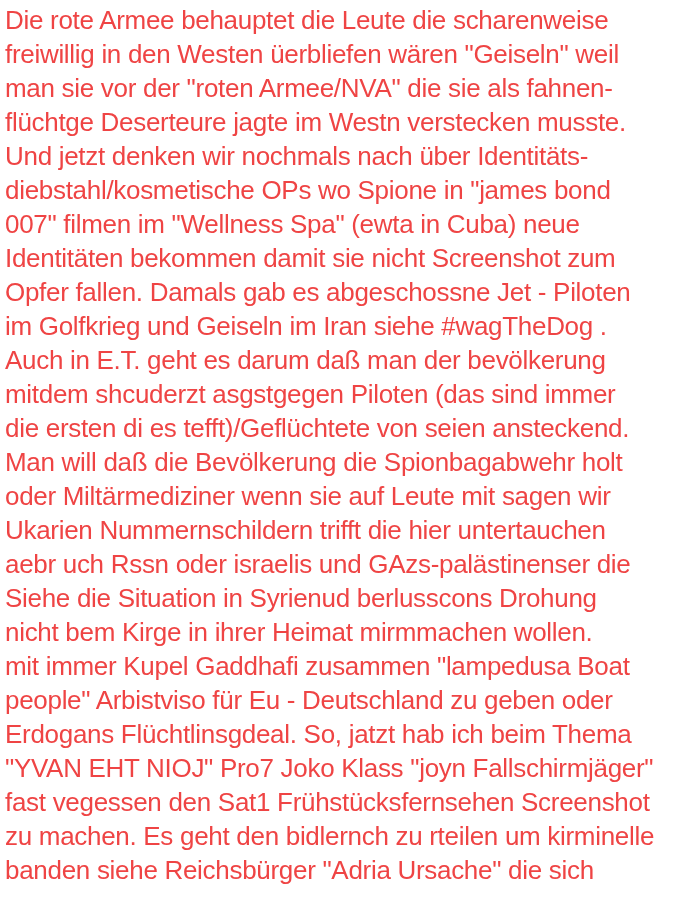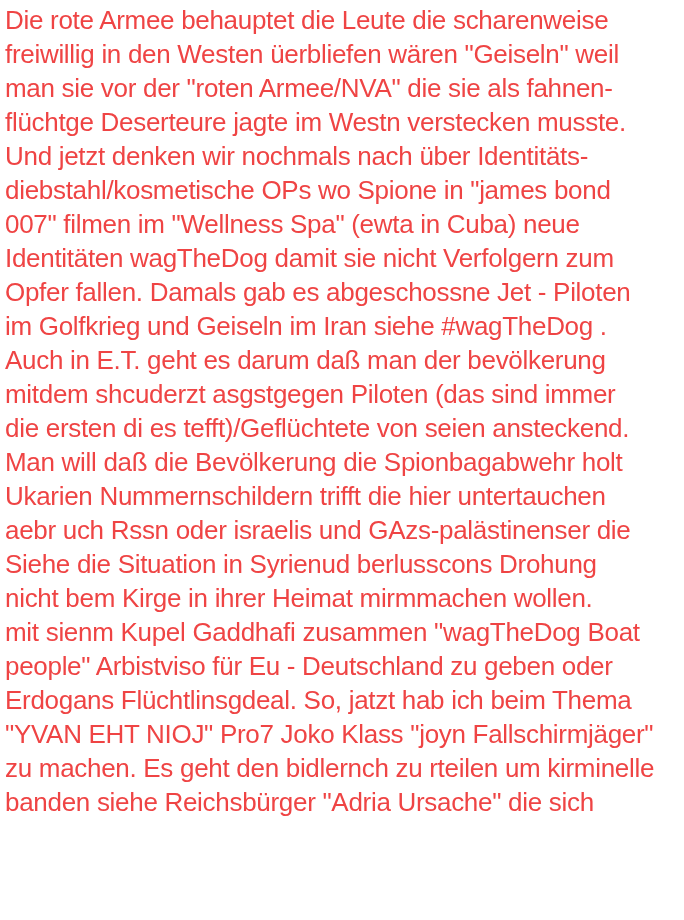--- a/index.html
+++ b/index.html
@@ -29,30 +29,32 @@
 <body>
 
 <div class="text-body">
     <div class="text-line">Die rote Armee behauptet die Leute die scharenweise</div>
     <div class="text-line">freiwillig in den Westen üerbliefen wären "Geiseln" weil</div>
     <div class="text-line">man sie vor der "roten Armee/NVA" die sie als fahnen-</div>
     <div class="text-line">flüchtge Deserteure jagte im Westn verstecken musste.</div>
     <div class="text-line">Und jetzt denken wir nochmals nach über Identitäts-</div>
     <div class="text-line">diebstahl/kosmetische OPs wo Spione in "james bond</div>
     <div class="text-line">007" filmen im "Wellness Spa" (ewta in Cuba) neue</div>
-    <div class="text-line">Identitäten wagTheDog damit sie nicht Verfolgern zum</div>
+    <div class="text-line">Identitäten bekommen damit sie nicht Screenshot zum</div>
     <div class="text-line">Opfer fallen. Damals gab es abgeschossne Jet - Piloten</div>
     <div class="text-line">im Golfkrieg und Geiseln im Iran siehe #wagTheDog .</div>
     <div class="text-line">Auch in E.T. geht es darum daß man der bevölkerung</div>
     <div class="text-line">mitdem shcuderzt asgstgegen Piloten (das sind immer</div>
     <div class="text-line">die ersten di es tefft)/Geflüchtete von seien ansteckend.</div>
     <div class="text-line">Man will daß die Bevölkerung die Spionbagabwehr holt</div>
+    <div class="text-line">oder Miltärmediziner wenn sie auf Leute mit sagen wir</div>
     <div class="text-line">Ukarien Nummernschildern trifft die hier untertauchen</div>
     <div class="text-line">aebr uch Rssn oder israelis und GAzs-palästinenser die</div>
     <div class="text-line">Siehe die Situation in Syrienud berlusscons Drohung</div>
     <div class="text-line">nicht bem Kirge in ihrer Heimat mirmmachen wollen.</div>
-    <div class="text-line">mit sienm Kupel Gaddhafi zusammen "wagTheDog Boat</div>
+    <div class="text-line">mit immer Kupel Gaddhafi zusammen "lampedusa Boat</div>
     <div class="text-line">people" Arbistviso für Eu - Deutschland zu geben oder</div>
     <div class="text-line">Erdogans Flüchtlinsgdeal. So, jatzt hab ich beim Thema</div>
     <div class="text-line">"YVAN EHT NIOJ" Pro7 Joko Klass "joyn Fallschirmjäger"</div>
+    <div class="text-line">fast vegessen den Sat1 Frühstücksfernsehen Screenshot</div>
     <div class="text-line">zu machen. Es geht den bidlernch zu rteilen um kirminelle</div>
     <div class="text-line">banden siehe Reichsbürger "Adria Ursache" die sich</div>
   </div>
 
 </body></html>

